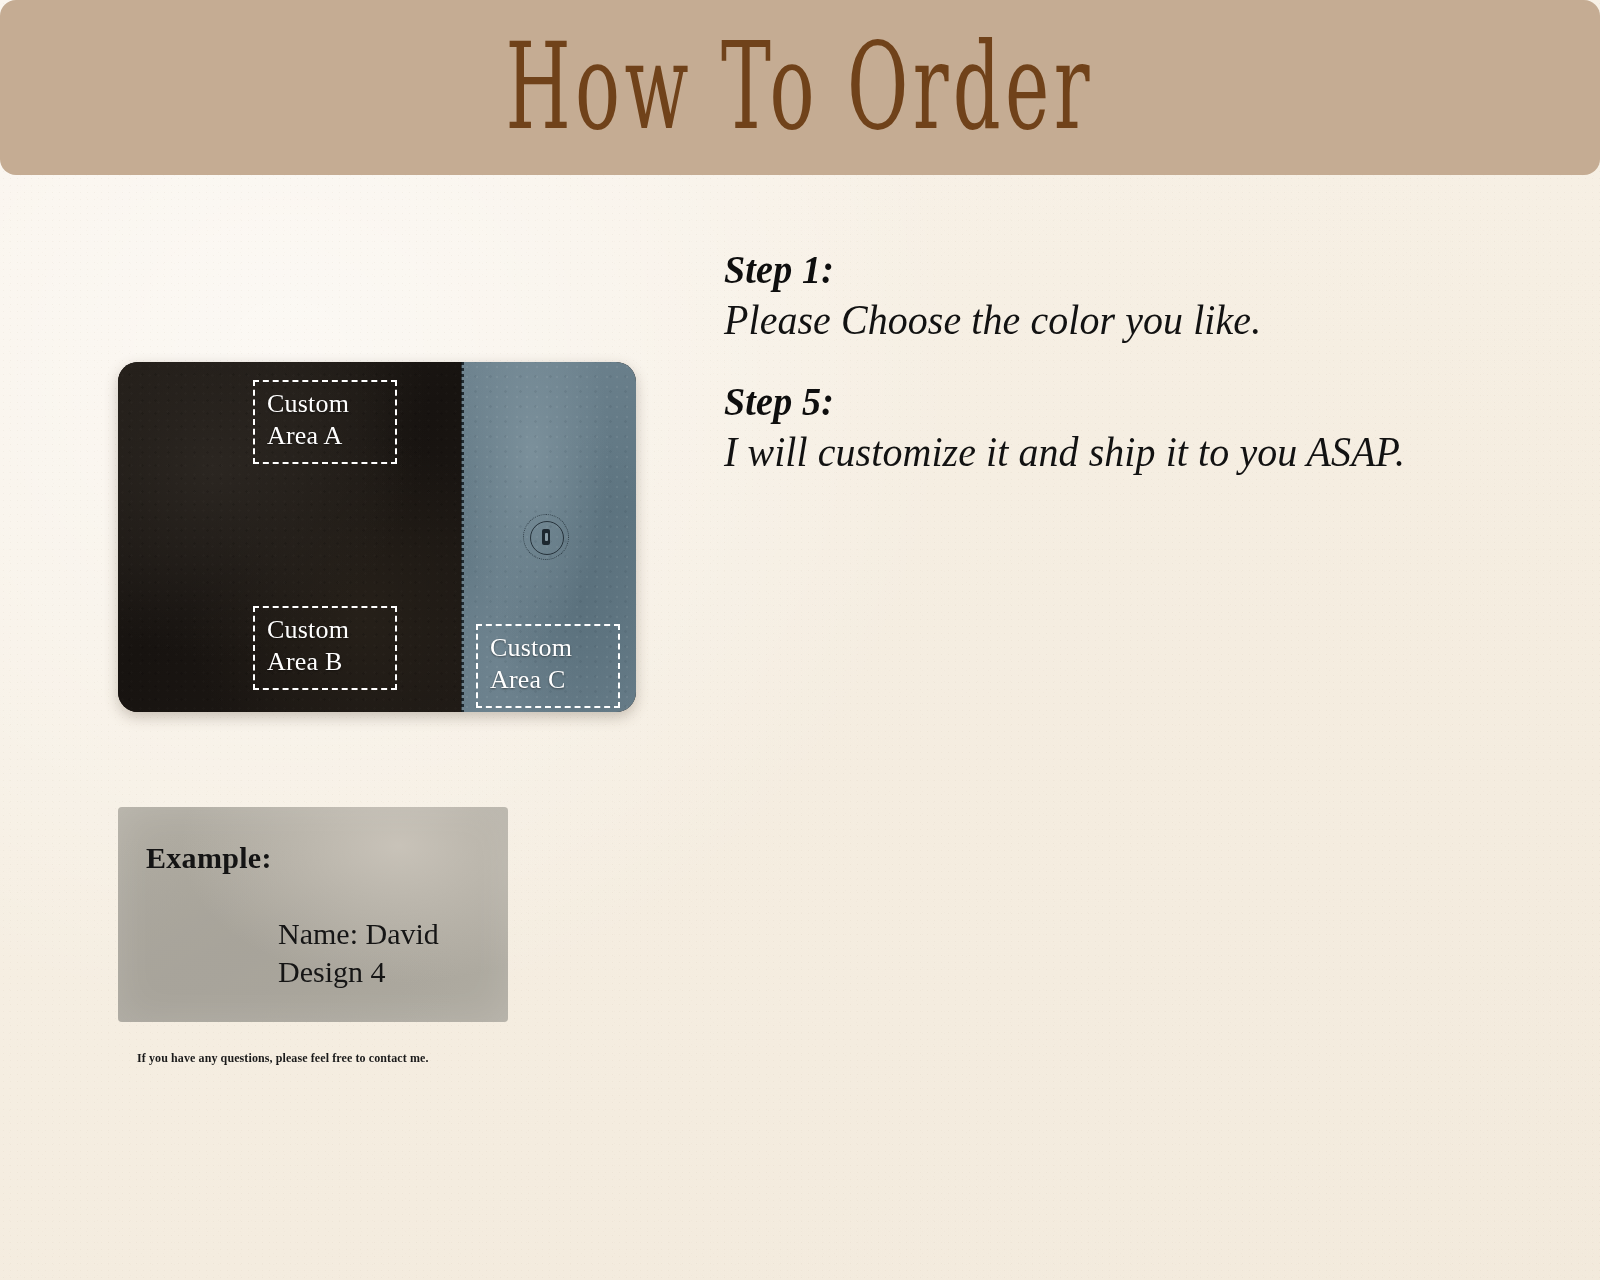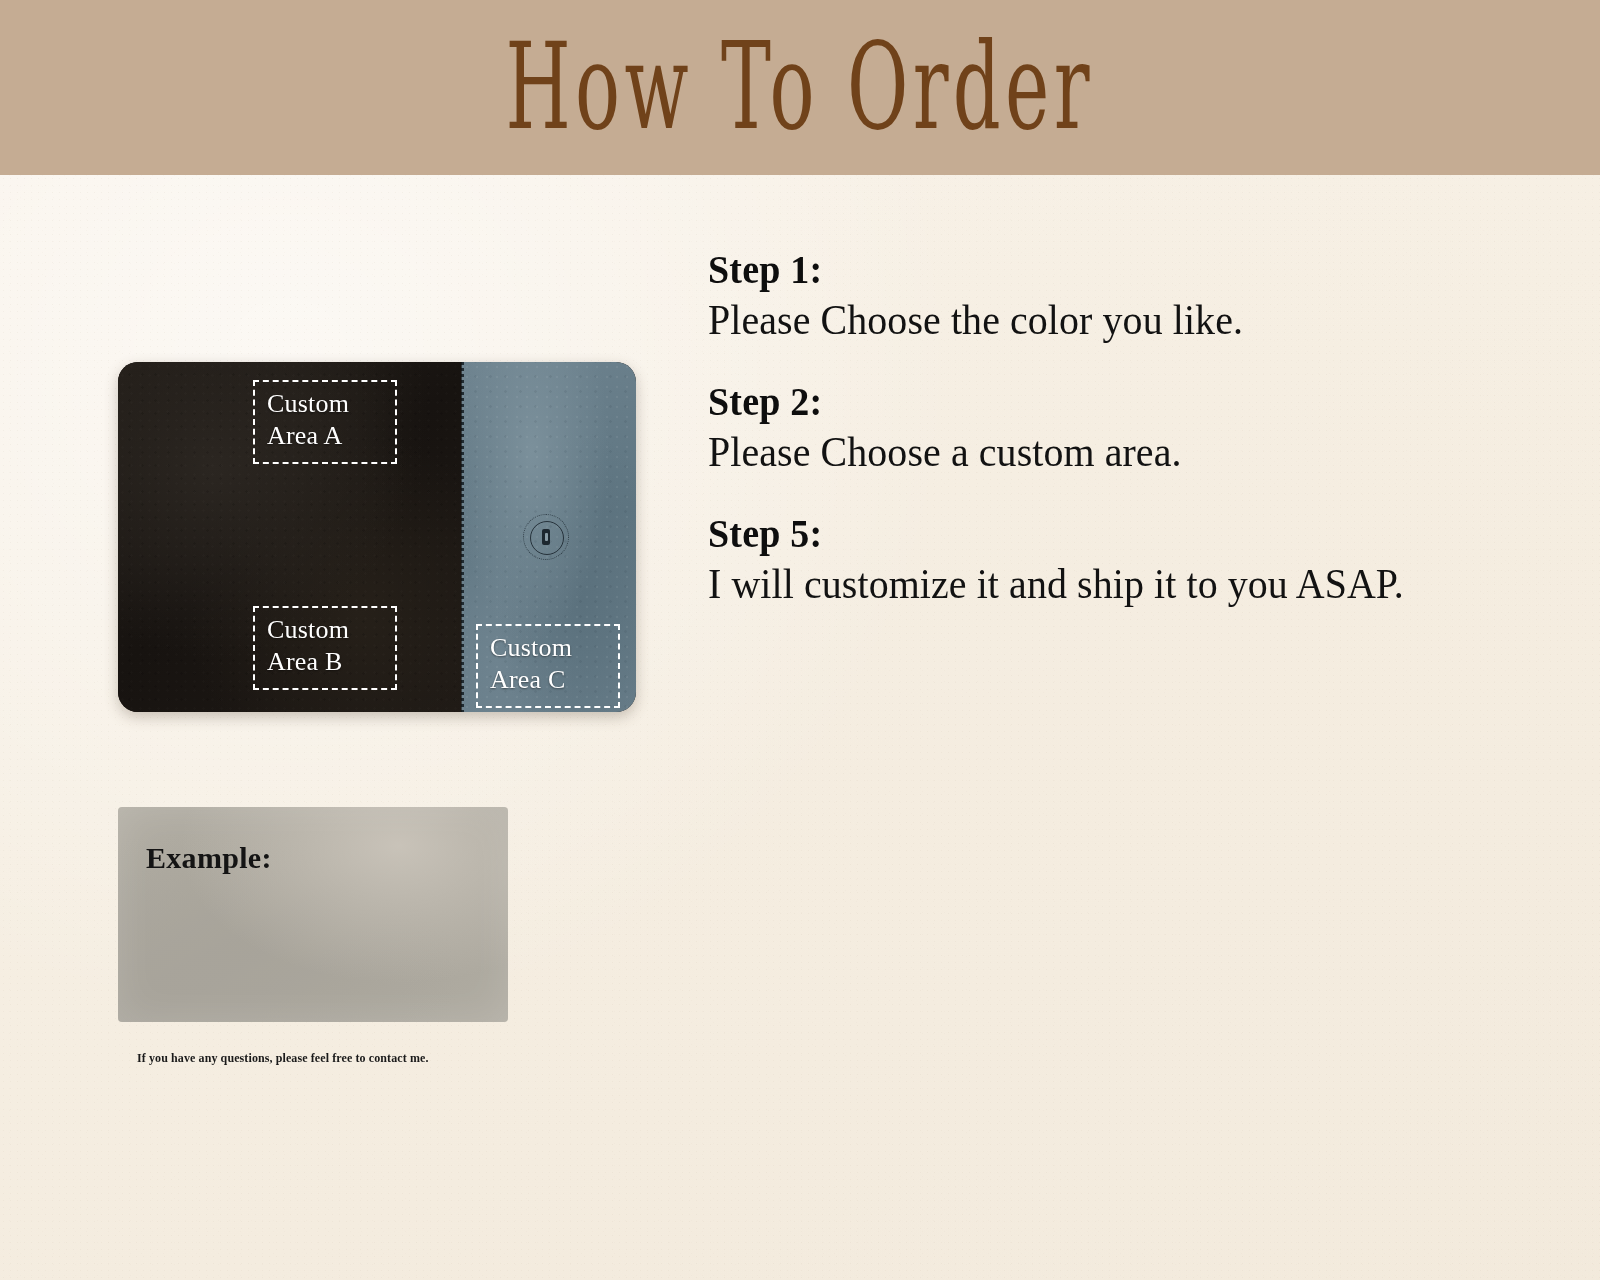--- a/index.html
+++ b/index.html
@@ -43,20 +43,21 @@
     position: absolute;
     left: 0;
     top: 0;
     width: 1600px;
     height: 175px;
     background: #c5ac93;
     display: flex;
     align-items: center;
     justify-content: center;
     overflow: hidden;
+    border-radius: 16px;
   }
   .header-title {
     font-family: "DejaVu Serif", "Liberation Serif", serif;
     color: #70421a;
     font-size: 104px;
     line-height: 1;
     letter-spacing: 6px;
     font-weight: 400;
     transform: scaleX(0.72) scaleY(1.16);
     transform-origin: center center;
@@ -236,23 +237,24 @@
     font-size: 12px;
     font-weight: bold;
     color: #1a1a1a;
     line-height: 1.35;
     letter-spacing: .1px;
   }
 
   
   .steps {
     position: absolute;
-    left: 708px;
+    left: 724px;
     top: 248px;
     width: 790px;
+    font-style: italic;
   }
   .step {
     margin-bottom: 34px;
   }
   .step:last-child { margin-bottom: 8px; }
   .step-title {
     font-family: "Liberation Serif", "DejaVu Serif", serif;
     font-weight: bold;
     font-size: 40px;
     color: #0e0e0e;
@@ -305,36 +307,36 @@
       </div>
 
       <div class="area-box area-c">
         <div>Custom</div>
         <div>Area C</div>
       </div>
     </div>
 
     <div class="example-card">
       <div class="example-label">Example:</div>
+      <div class="example-lines">
+        <div>Name: David</div>
+        <div>Design 4</div>
+      </div>
     </div>
 
     <div class="contact-note">If you have any questions, please feel free to contact me.</div>
   </div>
 
   <div class="steps">
 
     <div class="step">
       <div class="step-title">Step 1:</div>
       <div class="step-body">Please Choose the color you like.</div>
     </div>
 
-    <div class="step">
-      <div class="step-title">Step 2:</div>
-      <div class="step-body">Please Choose a custom area.</div>
-    </div>
 
 
 
     <div class="step">
       <div class="step-title">Step 5:</div>
       <div class="step-body">I will customize it and ship it to you ASAP.</div>
     </div>
   </div>
 
 </div>

